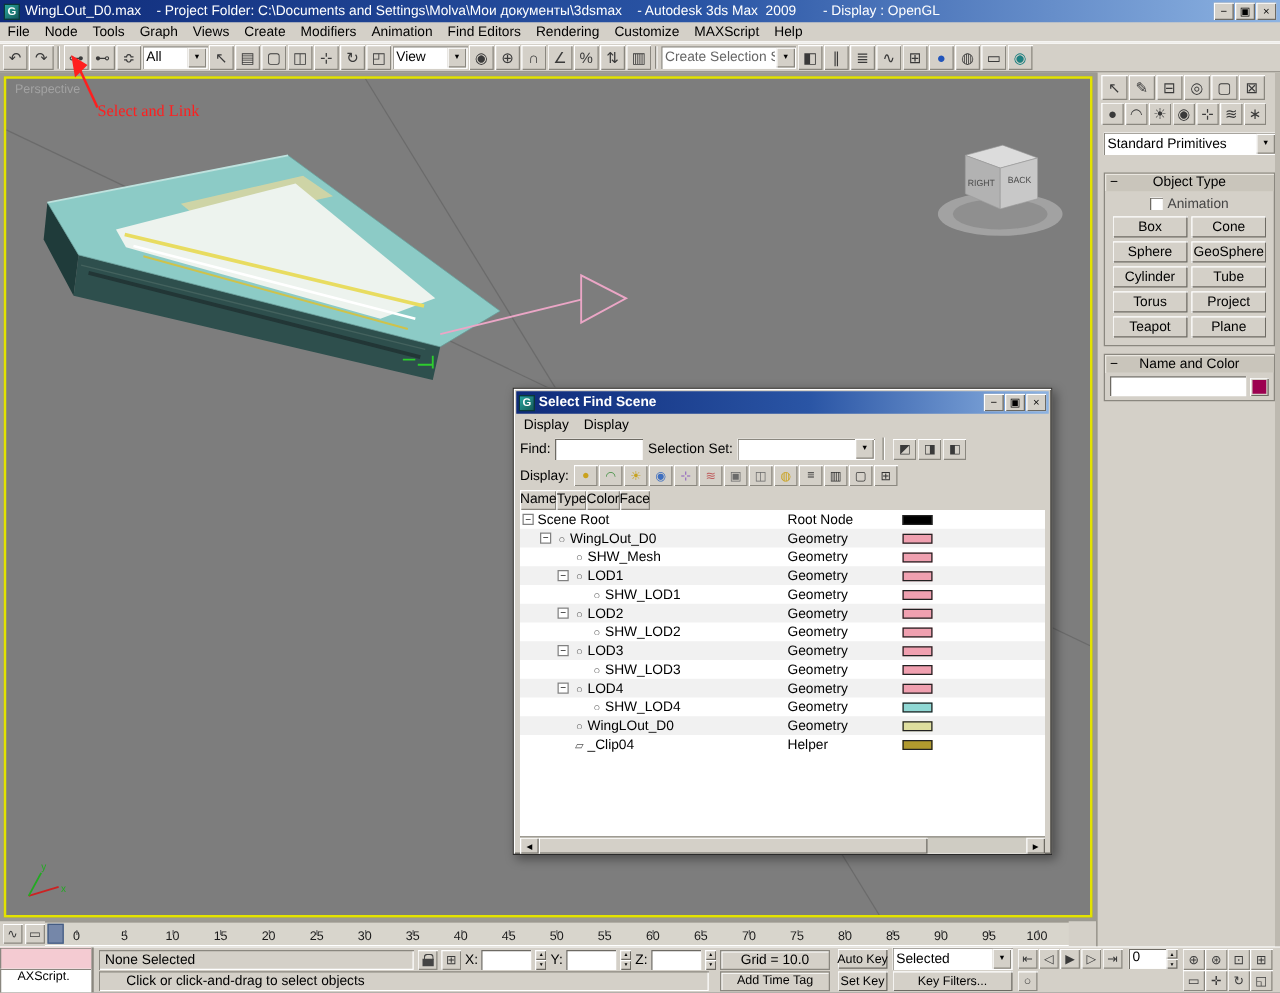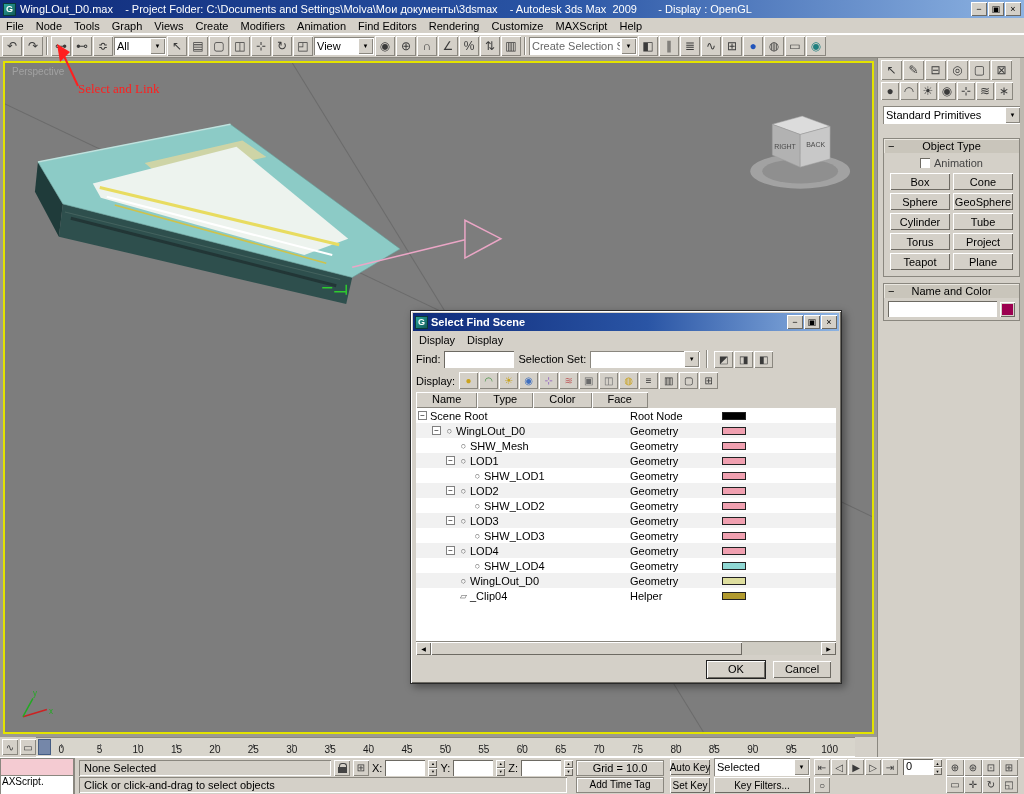--- a/index.html
+++ b/index.html
@@ -57,29 +57,29 @@
 .obj-btn{height:17px;display:flex;align-items:center;justify-content:center;background:#d4d0c8;box-shadow:inset 1px 1px 0 #fff,inset -1px -1px 0 #6d6a63;font-size:11px}
 .namecolor{display:flex;gap:3px;padding:3px 4px;align-items:center}
 .name-field{flex:1;height:16px;background:#fff;box-shadow:inset 1px 1px 0 #6d6a63,inset -1px -1px 0 #fff}
 .color-swatch{width:15px;height:15px;box-shadow:inset 1px 1px 0 #fff,inset -1px -1px 0 #6d6a63;padding:2px}
 .color-swatch div{width:100%;height:100%}
 .cp-scroll{position:absolute;right:0;top:0;bottom:0;width:4px;background:#bdb9b0}
 
 .statusbar{height:37px;display:flex;background:#d4d0c8;border-top:1px solid #fff}
 .listener{width:86px;display:flex;flex-direction:column;border-right:2px solid #8a877f}
 .mini-rec{flex:1;background:#f4cbd2;box-shadow:inset 1px 1px 0 #8a877f}
-.mini-lst{flex:1;background:#fff;box-shadow:inset 1px 1px 0 #8a877f;font-size:10px;padding:1px 2px;white-space:nowrap;overflow:hidden}
+.mini-lst{flex:1;background:#fff;box-shadow:inset 1px 1px 0 #8a877f;font-size:10px;padding:1px 14px;white-space:nowrap;overflow:hidden}
 .st-center{flex:1;display:flex;flex-direction:column;padding:1px 4px 1px 4px}
 .st-r{display:flex;align-items:center;gap:3px;height:18px}
 .sel-field{width:252px;height:16px;background:#d4d0c8;box-shadow:inset 1px 1px 0 #8a877f,inset -1px -1px 0 #fff;display:flex;align-items:center;padding:0 5px;overflow:hidden;white-space:nowrap}
 .numf{width:40px;height:16px;background:#fff;box-shadow:inset 1px 1px 0 #6d6a63,inset -1px -1px 0 #fff}
 .spin{width:9px;height:16px;display:flex;flex-direction:column}
 .spin span{flex:1;font-size:4px;display:flex;align-items:center;justify-content:center;background:#d4d0c8;box-shadow:inset 1px 1px 0 #fff,inset -1px -1px 0 #6d6a63}
 .gridbox{width:88px;height:16px;margin-left:auto;border:1px solid #8a877f;box-shadow:inset 1px 1px 0 #fff;display:flex;align-items:center;justify-content:center}
-.prompt{flex:1;height:16px;background:#d4d0c8;box-shadow:inset 1px 1px 0 #8a877f,inset -1px -1px 0 #fff;display:flex;align-items:center;padding:0 5px;overflow:hidden;white-space:nowrap}
+.prompt{flex:1;height:16px;background:#d4d0c8;box-shadow:inset 1px 1px 0 #8a877f,inset -1px -1px 0 #fff;display:flex;align-items:center;padding:0 22px;overflow:hidden;white-space:nowrap}
 .timetag{width:88px;height:16px;margin-left:6px;border:1px solid #8a877f;box-shadow:inset 1px 1px 0 #fff;display:flex;align-items:center;justify-content:center;white-space:nowrap;font-size:10px}
 .lockbtn{position:relative}
 .lock-body{position:relative;width:9px;height:6px;background:#444;margin-top:4px}
 .lock-body::before{content:"";position:absolute;top:-4px;left:1px;width:6px;height:4px;border:1px solid #444;border-bottom:none;border-radius:3px 3px 0 0}
 .anim{width:356px;display:grid;grid-template-columns:44px 100px 90px 44px 78px;grid-template-rows:18px 18px;align-items:center;padding-right:14px}
 .akey{height:16px;display:flex;align-items:center;justify-content:center;background:#d4d0c8;box-shadow:inset 1px 1px 0 #fff,inset -1px -1px 0 #6d6a63;font-size:10px;white-space:nowrap;margin:0 2px}
 .transport{display:flex;gap:1px;padding:0 2px}
 .navgrid{display:flex;flex-wrap:wrap;width:76px}
 .navgrid .tbtn{width:18px;height:17px;font-size:10px}
 .timef{display:flex;align-items:center;padding:0 1px}
@@ -88,21 +88,21 @@
 .dlg-title{height:18px;margin:2px 2px 0;background:linear-gradient(90deg,#0f2b7a,#2a55a5 55%,#8db3e2);display:flex;align-items:center;gap:3px;padding:0 2px}
 .dlg-title .t{color:#fff;font-weight:bold;flex:1;font-size:11px}
 .dlg-menu{display:flex;height:17px;align-items:center;padding-left:2px}
 .dlg-row{display:flex;align-items:center;gap:4px;padding:2px 5px;flex:none}
 .lbl{white-space:nowrap}
 .find-input{width:70px;height:17px}
 .dlg-combo{width:110px;height:17px}
 .icon-sm{width:19px;height:17px;font-size:10px}
 .list-wrap{margin:1px 5px 0;flex:1;display:flex;flex-direction:column;background:#fff;box-shadow:inset 1px 1px 0 #6d6a63,inset -1px -1px 0 #fff;overflow:hidden}
 .list-header{display:flex;height:16px;background:#d4d0c8;flex:none}
-.col-h{padding:1px 16px;box-shadow:inset 1px 1px 0 #fff,inset -1px -1px 0 #8a877f;overflow:hidden;white-space:nowrap;font-size:11px}
+.col-h{padding:1px 0;box-shadow:inset 1px 1px 0 #fff,inset -1px -1px 0 #8a877f;overflow:hidden;white-space:nowrap;font-size:11px}
 .list-body{flex:1;overflow:hidden;background:#fff}
 .lrow{display:flex;height:15px;align-items:center;font-size:11px}
 .lrow:nth-child(even){background:#f1f1f1}
 .cell-name{width:210px;display:flex;align-items:center;overflow:hidden;white-space:nowrap;flex:none}
 .cell-type{width:88px;padding-left:4px;flex:none;overflow:hidden}
 .cell-color{width:108px;display:flex;align-items:center;padding-left:8px;flex:none}
 .swatch{width:24px;height:8px;border:1px solid #222}
 .ind{flex:none;height:1px}
 .exp{width:9px;height:9px;border:1px solid #808080;background:#fff;font-size:8px;line-height:7px;text-align:center;margin-right:3px;flex:none}
 .exp:empty{display:none}
@@ -793,23 +793,19 @@
             <span class="swatch" style="background: rgb(177, 154, 46);"></span>
           </span>
         </div>
       </div>
     <div class="hscroll">
       <span class="hs-btn">◀</span>
       <span class="hs-thumb"></span>
       <span class="hs-btn" style="margin-left:auto">▶</span>
     </div>
   </div>
-  <div class="dlg-btns">
-    <span class="dlg-btn default">OK</span>
-    <span class="dlg-btn">Cancel</span>
-  </div>
 </div>
 
 <svg class="annot">
   <line x1="78" y1="86" x2="64" y2="56" stroke="#ff1f1f" stroke-width="2"></line>
   <polygon points="57,44 70,52 60,62" fill="#ff1f1f"></polygon>
   <text x="78" y="93" font-family="Liberation Serif, serif" font-size="13" fill="#ff1f1f">Select and Link</text>
 </svg>
 
 </body></html>

